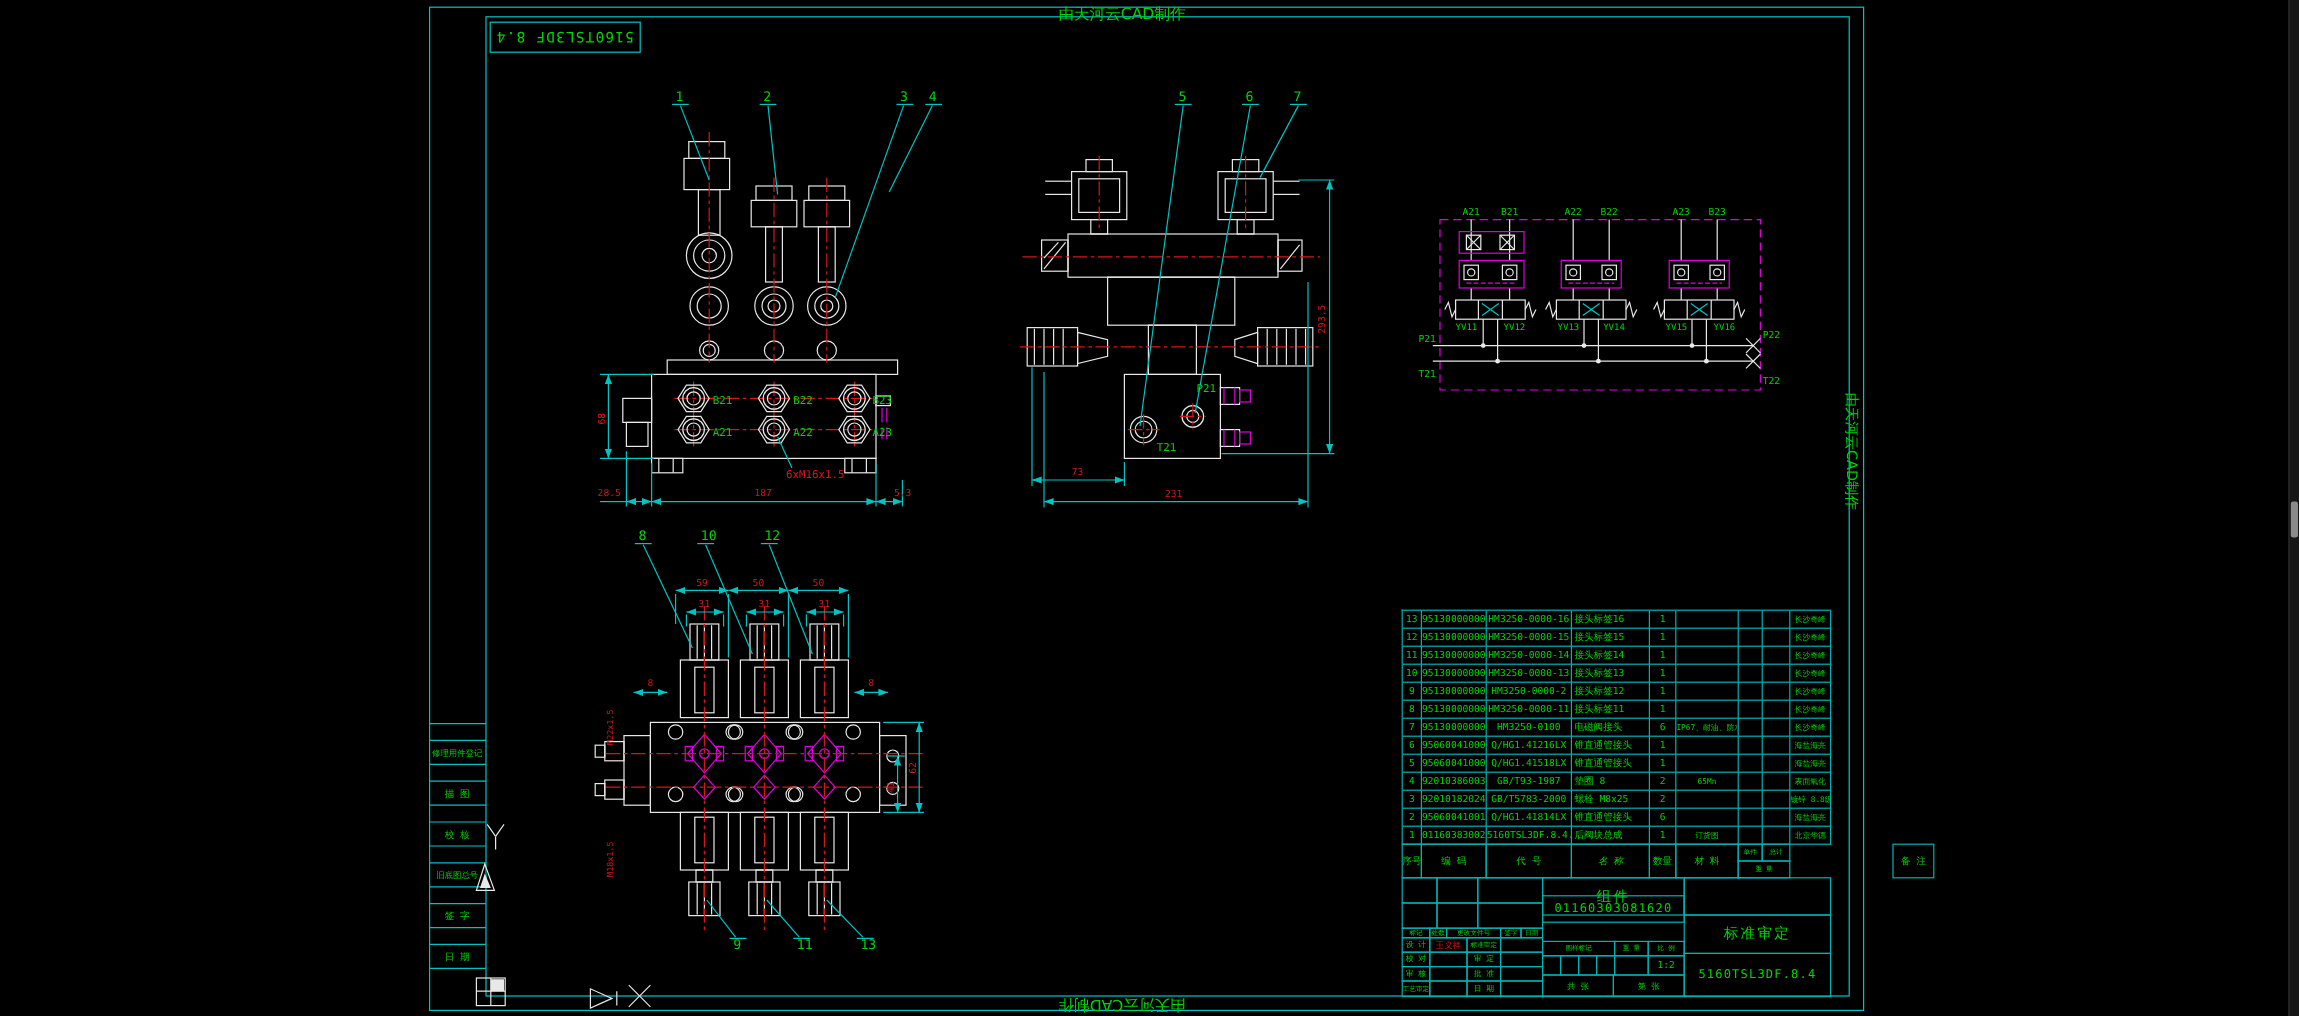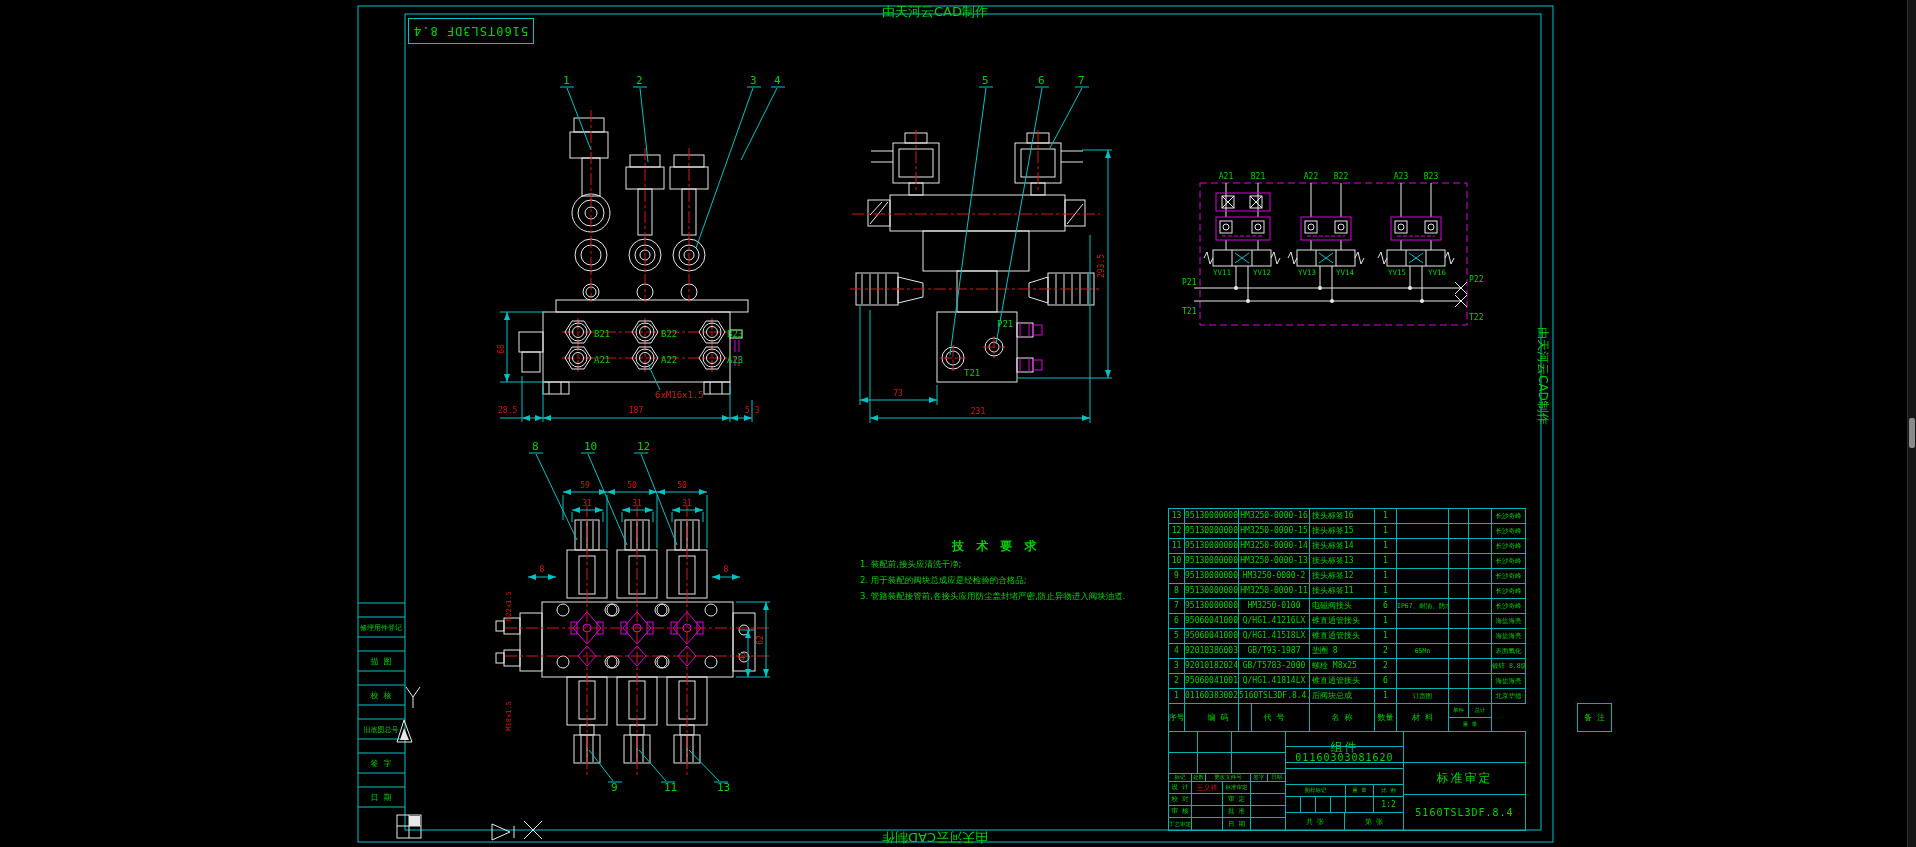--- a/index.html
+++ b/index.html
@@ -614,26 +614,20 @@
 </svg>
 
 <div class="wm" style="left:850px;top:3px;width:170px;text-align:center;">由天河云CAD制作</div>
 <div class="wm" style="left:850px;top:828px;width:170px;text-align:center;transform:rotate(180deg);">由天河云CAD制作</div>
 <div class="wm" style="left:1551px;top:327px;transform:rotate(90deg);transform-origin:0 0;font-size:12px;">由天河云CAD制作</div>
 
 <div class="corner-box">
   <span>5160TSL3DF 8.4</span>
 </div>
 
-<div class="techreq">
-  <div class="tr-title">技 术 要 求</div>
-  <div class="tr-item">1. 装配前,接头应清洗干净;</div>
-  <div class="tr-item">2. 用于装配的阀块总成应是经检验的合格品;</div>
-  <div class="tr-item">3. 管路装配接管前,各接头应用防尘盖封堵严密,防止异物进入阀块油道.</div>
-</div>
 
 <div class="bom">
   <div class="bom-rows" id="bom-rows">
         <div class="bom-row">
           <div class="bom-cell no">13</div>
           <div class="bom-cell code">9513000000019</div>
           <div class="bom-cell drawing_no">HM3250-0000-16</div>
           <div class="bom-cell name">接头标签16</div>
           <div class="bom-cell qty">1</div>
           <div class="bom-cell material"></div>
@@ -770,23 +764,23 @@
           <div class="bom-cell qty">1</div>
           <div class="bom-cell material">订货图</div>
           <div class="bom-cell unit_wt"></div>
           <div class="bom-cell total_wt"></div>
           <div class="bom-cell remark">北京华德</div>
         </div>
       </div>
 </div>
 
 <div class="tb" style="left:1168px;top:703px;width:17px;height:29px;">序号</div>
-<div class="tb" style="left:1184px;top:703px;width:68px;height:29px;">编 码</div>
+<div class="tb" style="left:1184px;top:703px;width:55px;height:29px;">编 码</div>
 <div class="tb" style="left:1238px;top:703px;width:72px;height:29px;">代 号</div>
-<div class="tb" style="left:1309px;top:703px;width:66px;height:29px;">名 称</div>
+<div class="tb" style="left:1309px;top:703px;width:66px;height:29px;font-style:italic;">名 称</div>
 <div class="tb" style="left:1374px;top:703px;width:23px;height:29px;">数量</div>
 <div class="tb" style="left:1396px;top:703px;width:53px;height:29px;">材 料</div>
 <div class="tb small" style="left:1448px;top:703px;width:21px;height:15px;">单件</div>
 <div class="tb small" style="left:1468px;top:703px;width:24px;height:15px;">总计</div>
 <div class="tb small" style="left:1448px;top:717px;width:44px;height:15px;">重 量</div>
 <div class="tb" style="left:1577px;top:703px;width:35px;height:29px;">备 注</div>
 
 <div>
 
   <div class="tb" style="left:1168px;top:731px;width:30px;height:22px;"></div>

